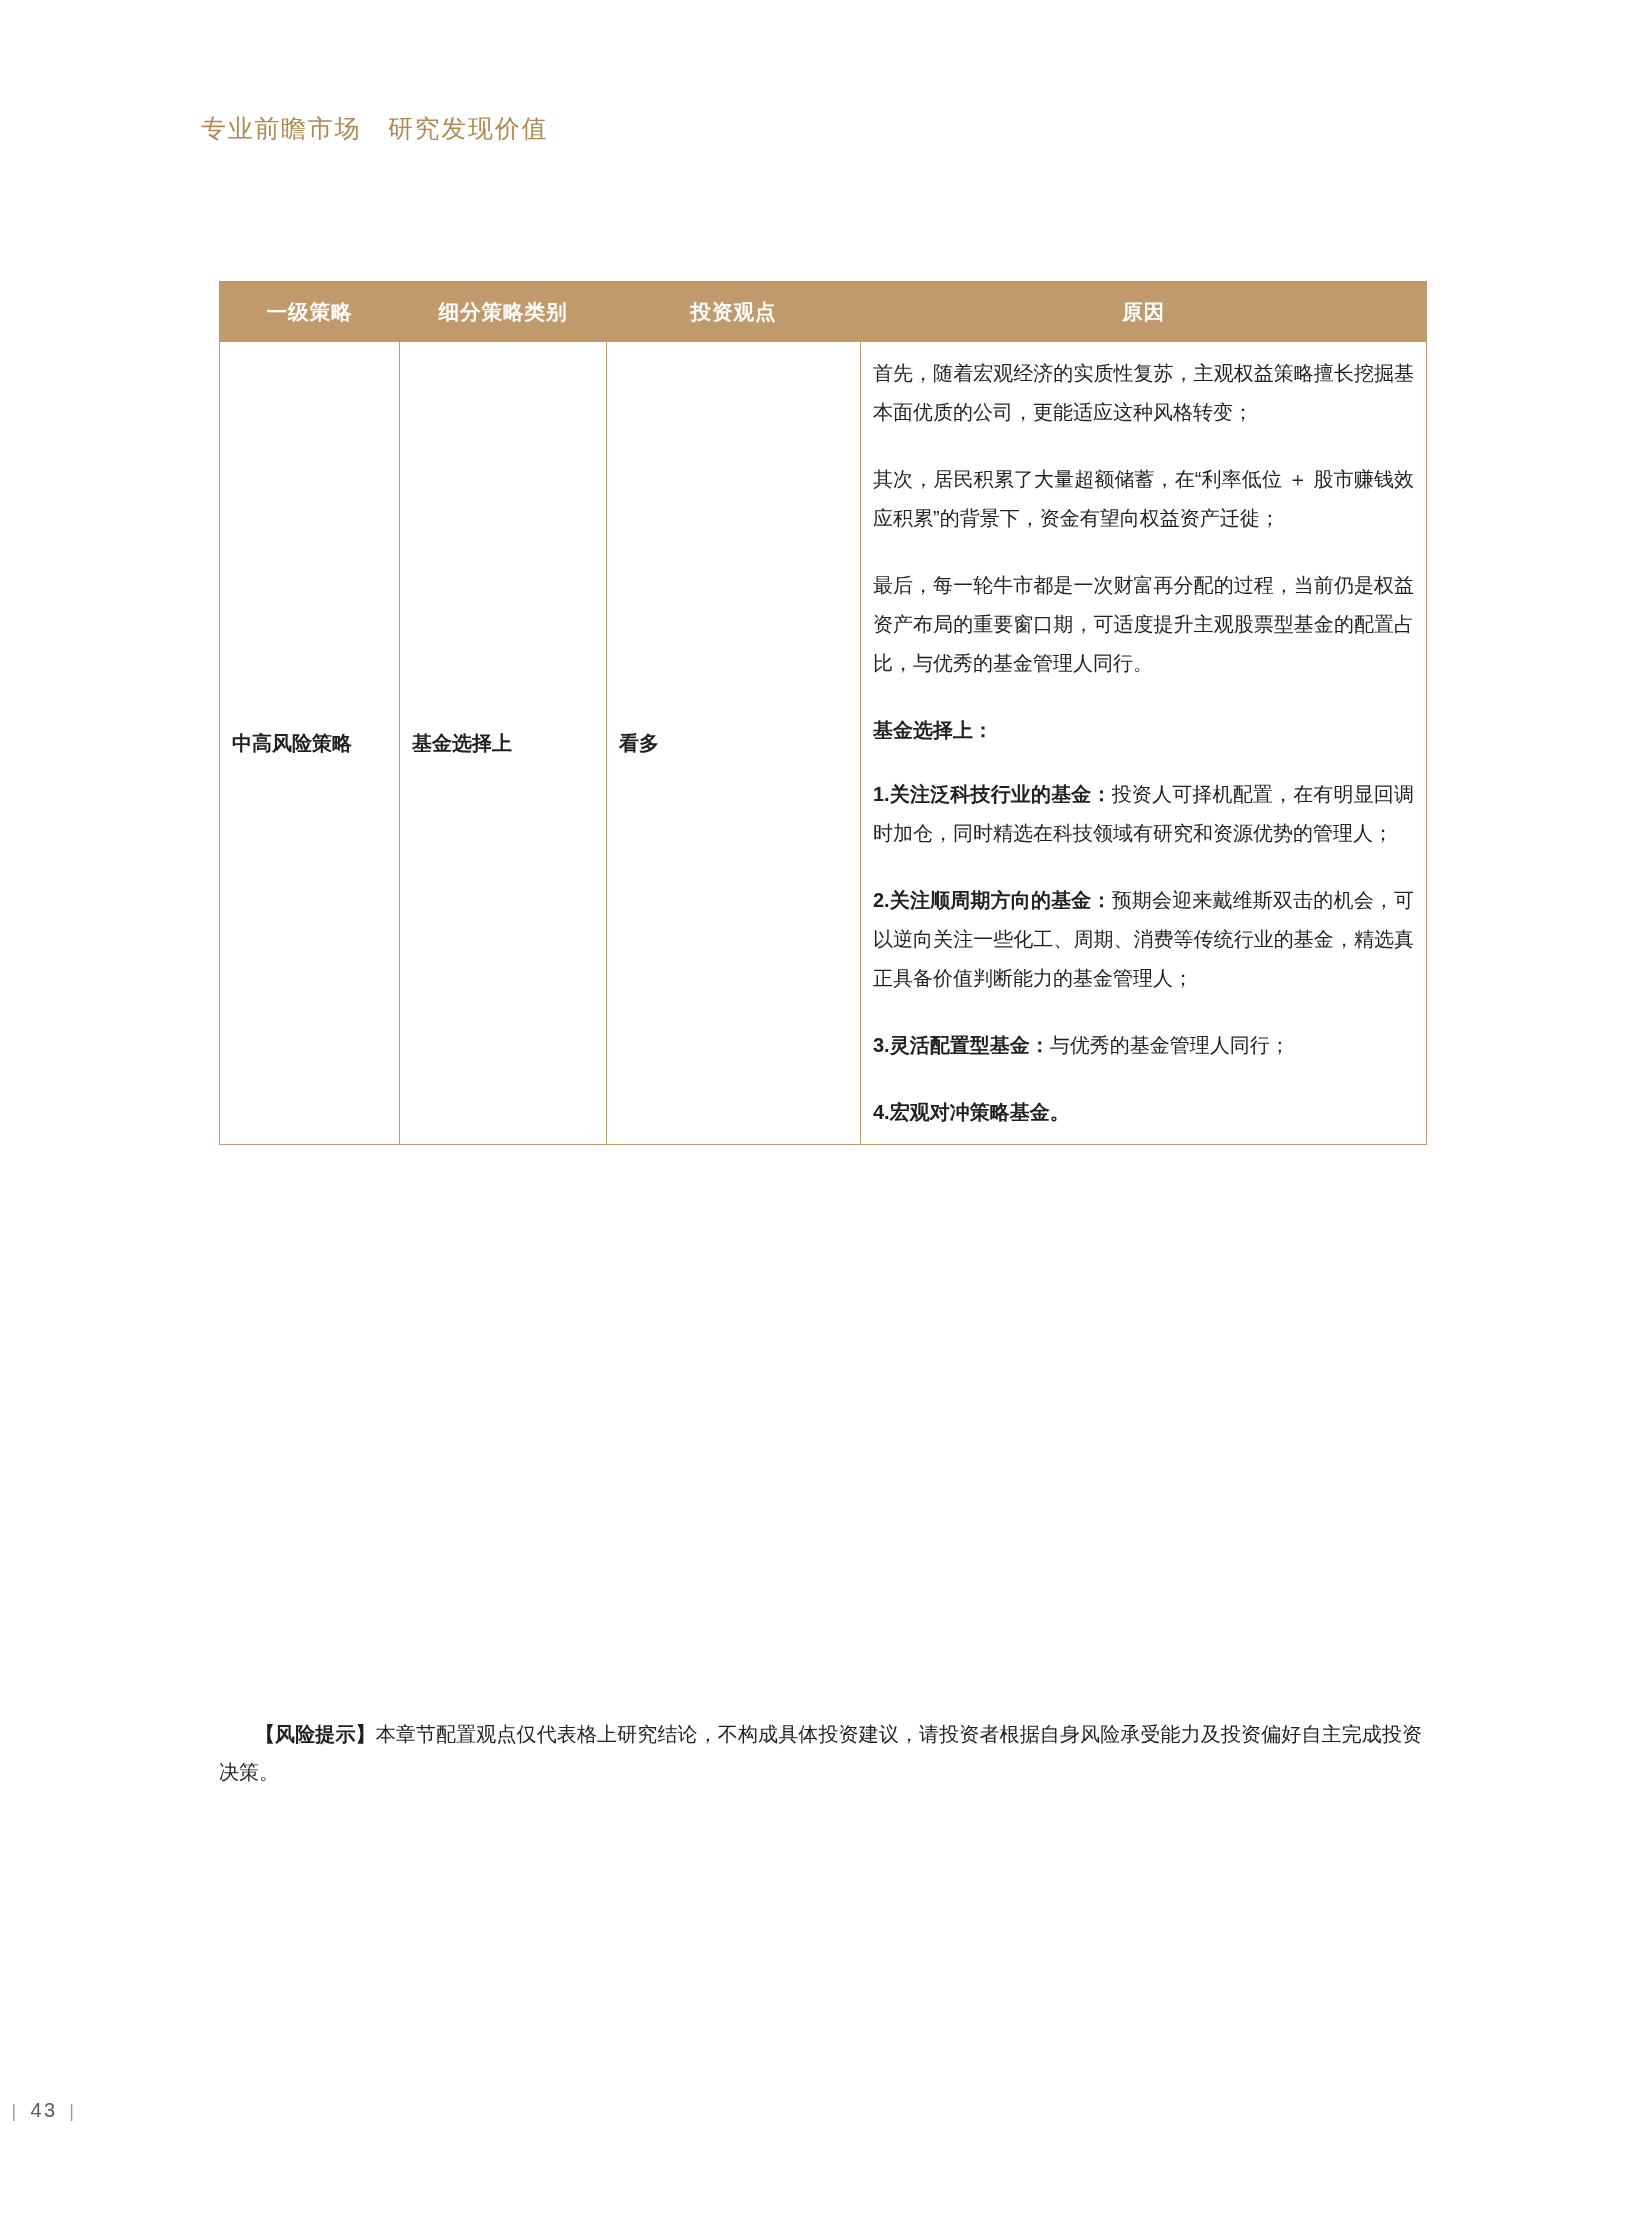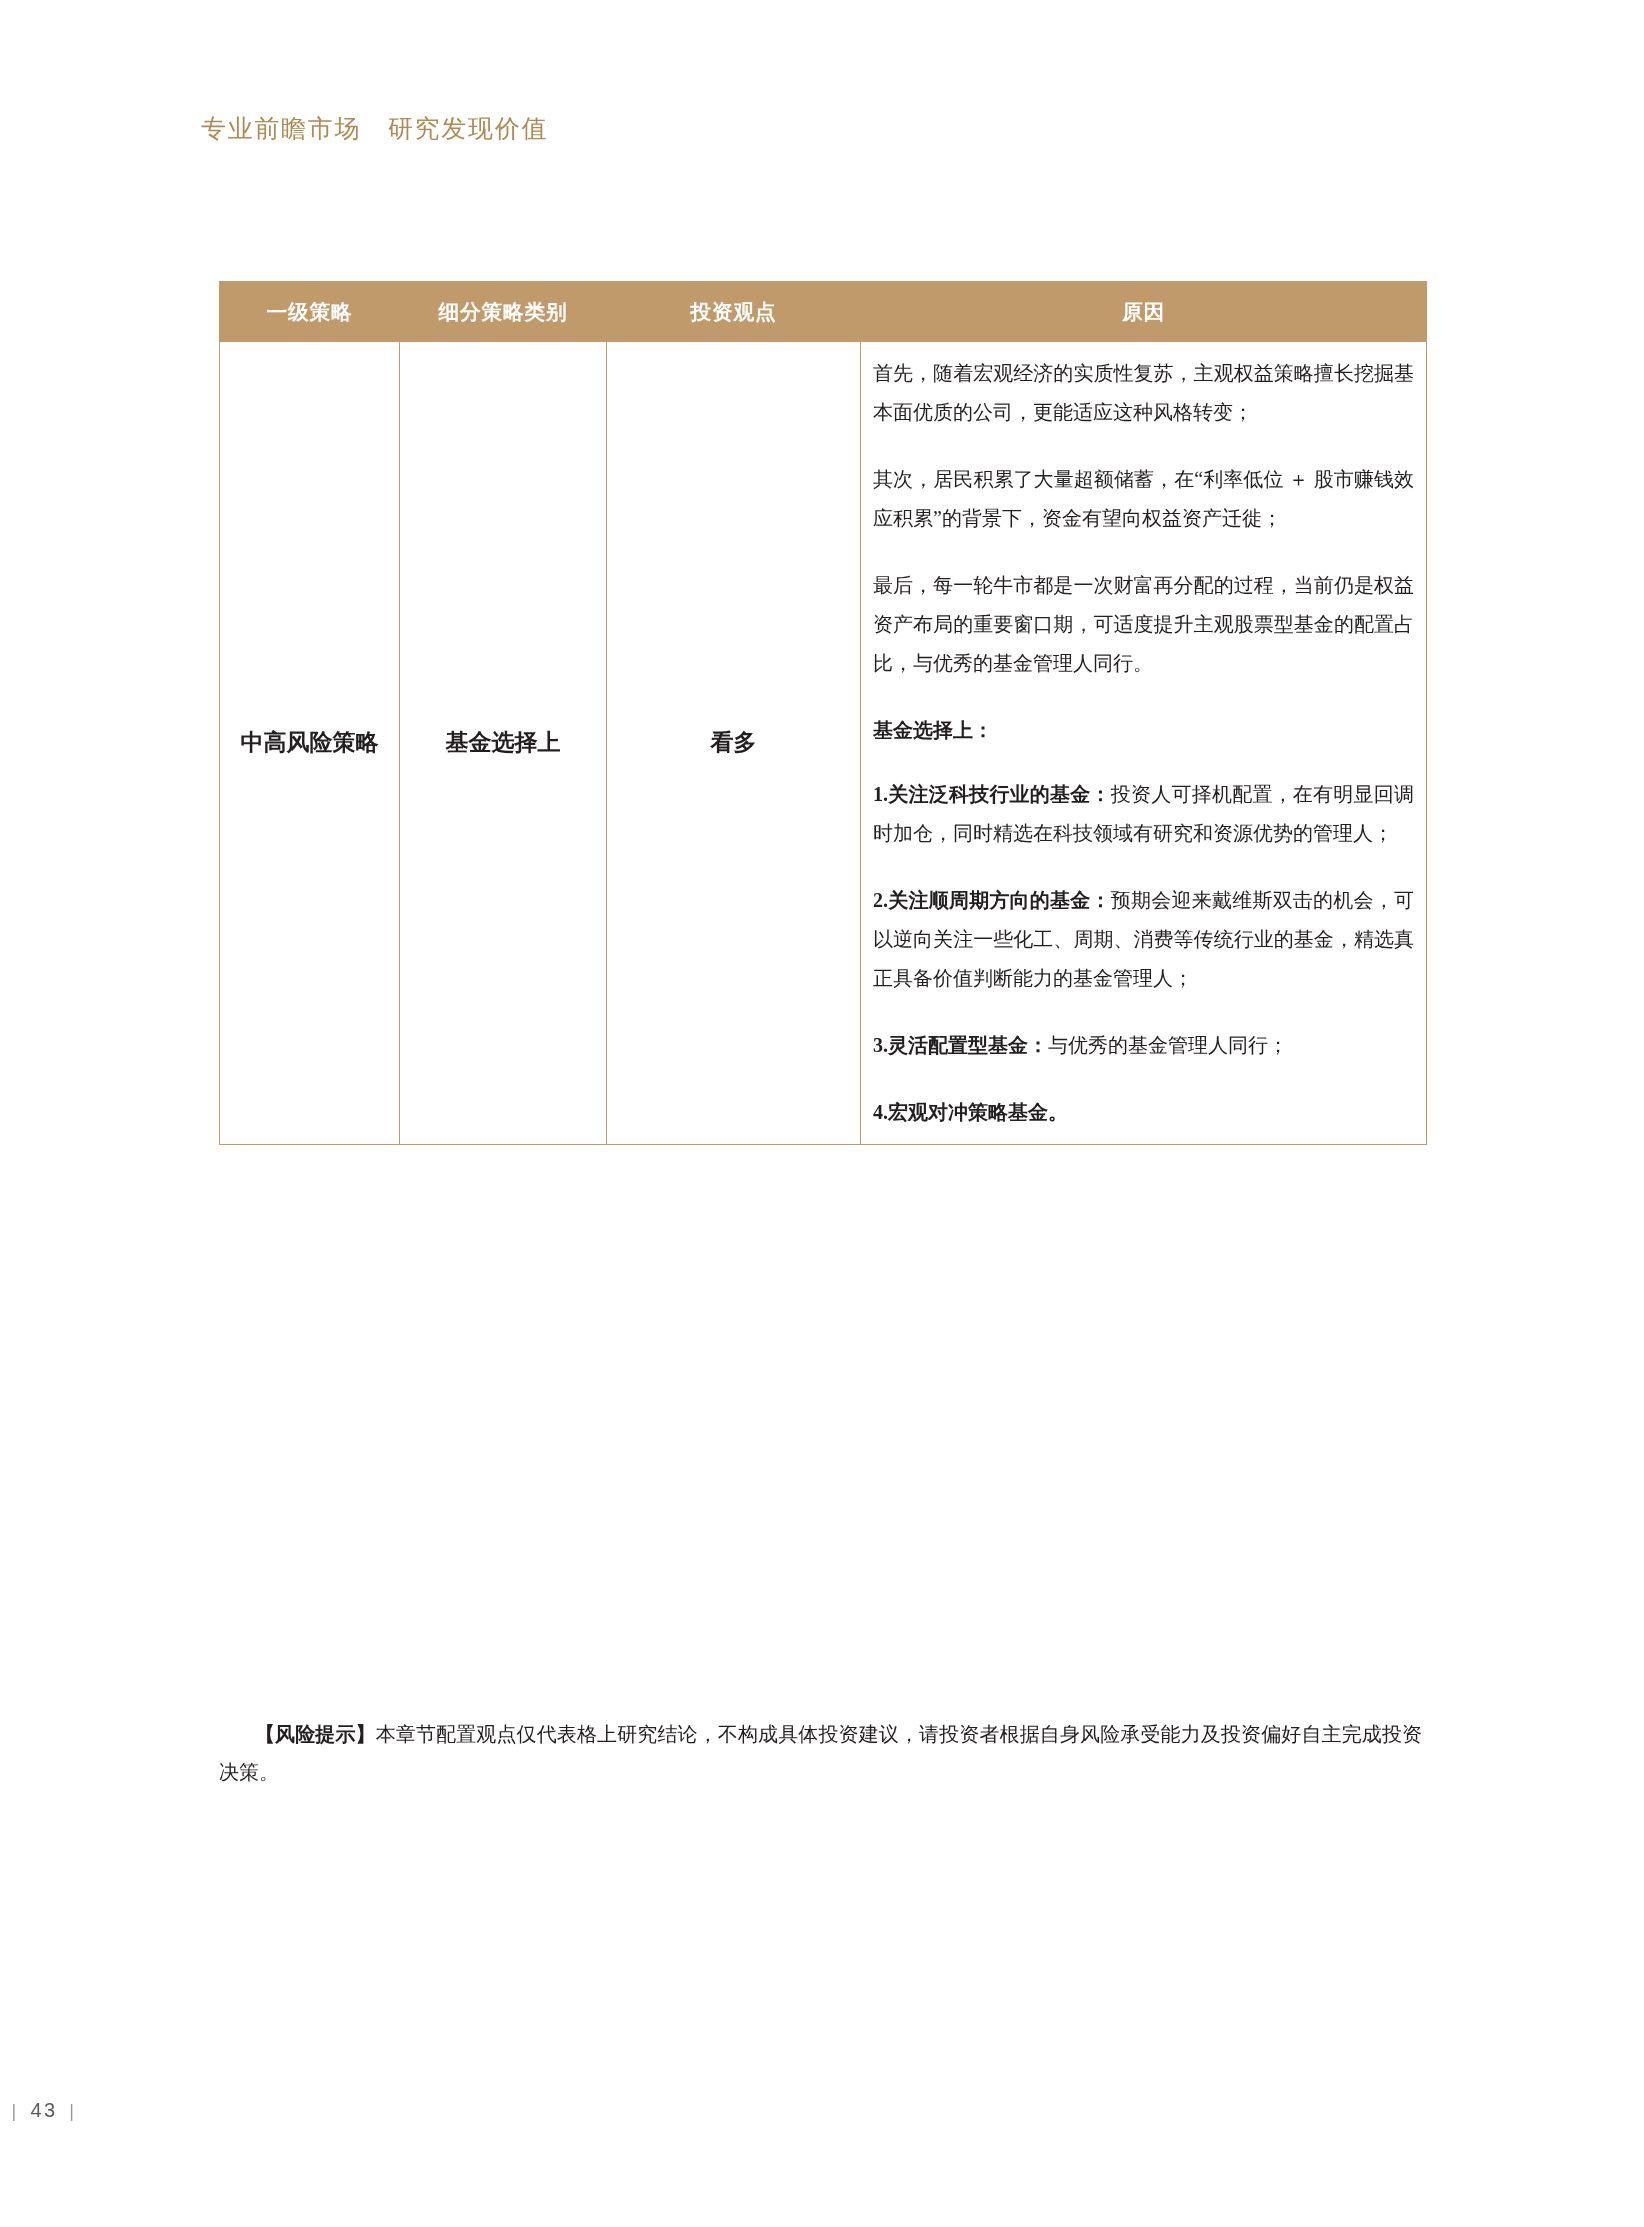--- a/index.html
+++ b/index.html
@@ -35,21 +35,20 @@
   .table-wrap {
     position: absolute;
     left: 219px;
     top: 281px;
     width: 1207px;
   }
   table.strategy-table {
     border-collapse: collapse;
     width: 1207px;
     table-layout: fixed;
-    font-family: Liberation Serif, serif;
   }
   table.strategy-table th {
     background: #c09a6b;
     color: #ffffff;
     font-size: 20.7px;
     font-weight: 700;
     letter-spacing: 0.8px;
     padding: 15.7px 5px;
     border: 0.8px solid #c09a6b;
     text-align: center;
@@ -59,22 +58,21 @@
     border: 0.8px solid #c09a6b;
     vertical-align: middle;
     padding: 12px;
   }
   .col-1 { width: 180px; }
   .col-2 { width: 207px; }
   .col-3 { width: 254px; }
   .col-4 { width: 566px; }
 
   .cell-center {
-    text-align: center;
-    font-size: 23px;
+    font-size: 20px;
     font-weight: 700;
     color: #231f20;
     line-height: 1.65;
     padding: 8.3px 6.6px;
   }
   .cell-reason {
     text-align: left;
     padding: 46px 48px 46px 38px;
     vertical-align: top;
   }

